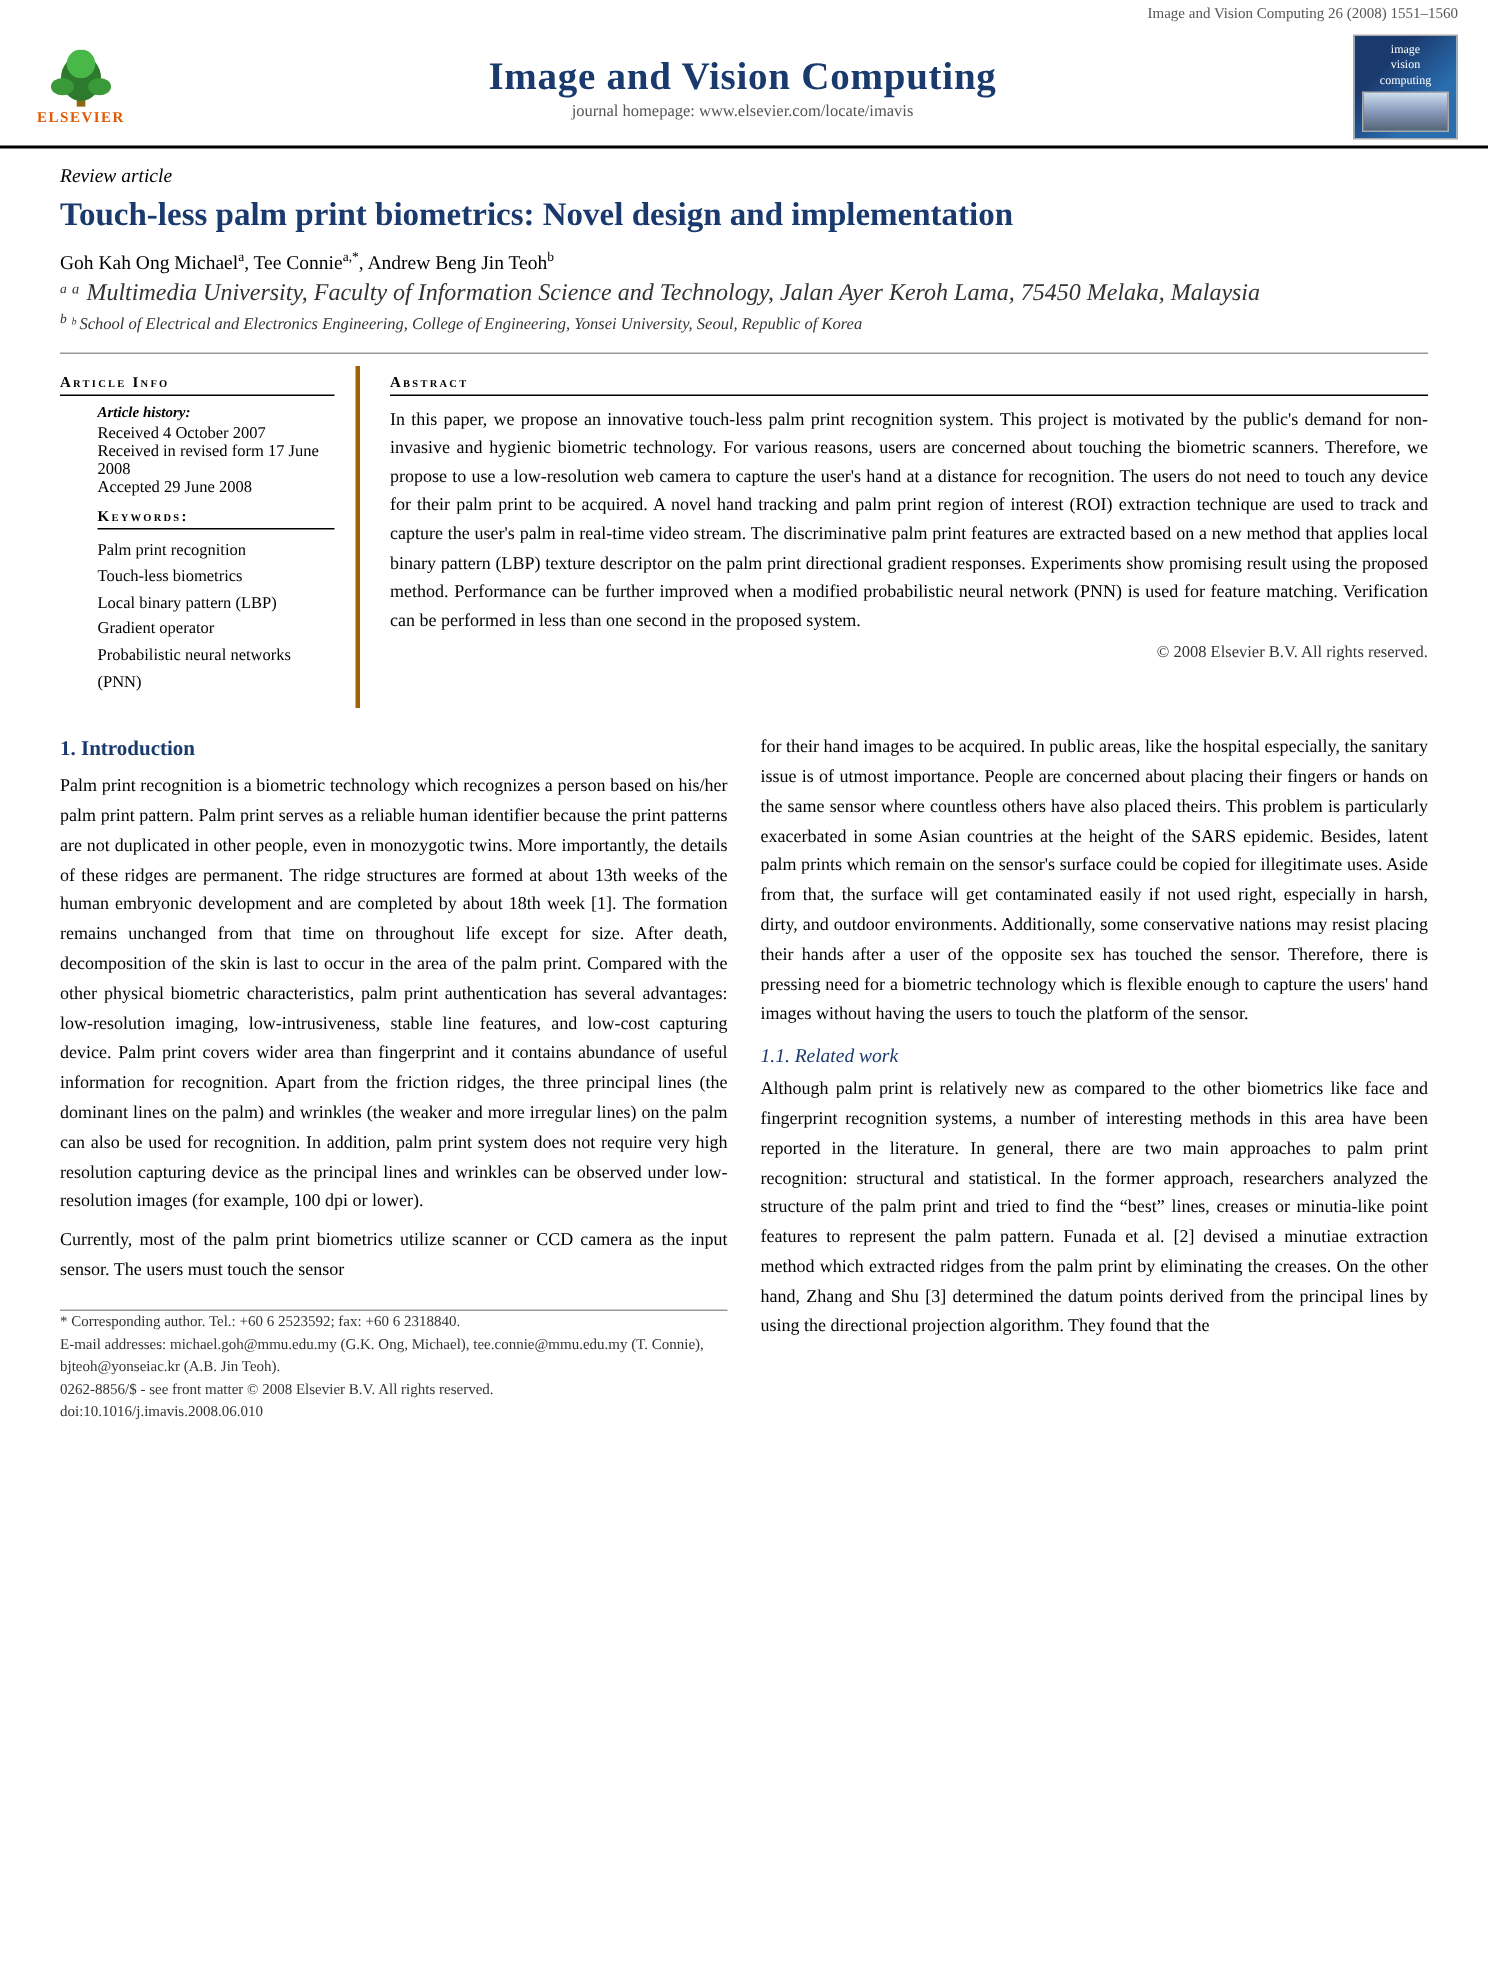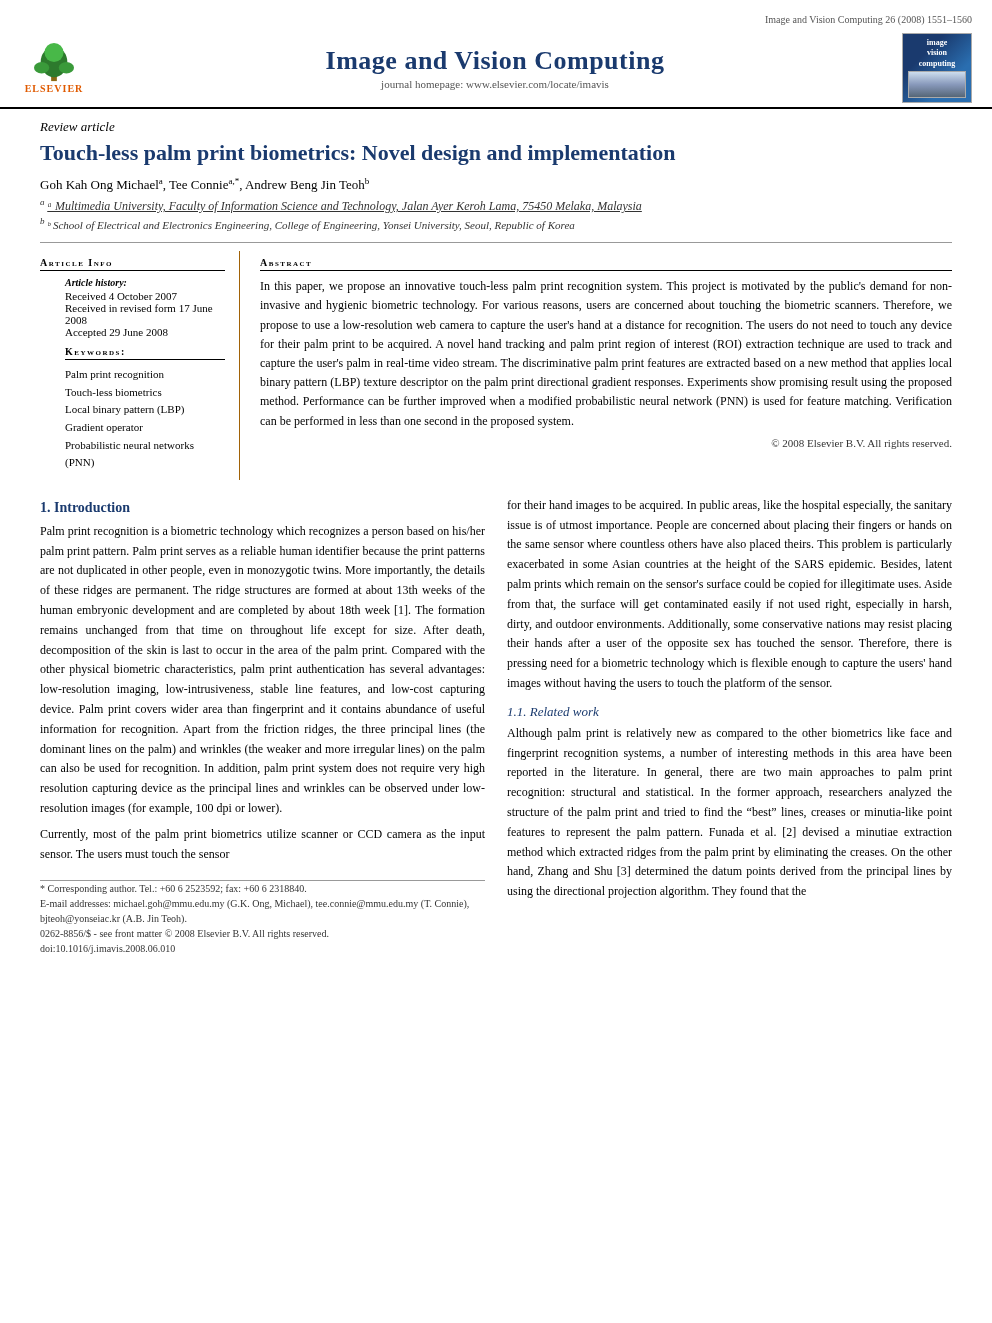--- a/index.html
+++ b/index.html
@@ -104,21 +104,21 @@
     .two-col {
       display: flex;
       gap: 20px;
       margin-top: 12px;
       border-top: 1px solid #999;
       padding-top: 8px;
     }
     .col-left {
       width: 200px;
       flex-shrink: 0;
-      border-right: 1px solid #a16207;
+      border-right: 3px solid #a16207;
       padding-right: 14px;
     }
     .col-right {
       flex: 1;
     }
 
     .section-header {
       font-size: 10px;
       font-variant: small-caps;
       letter-spacing: 1.5px;
@@ -188,21 +188,21 @@
       padding-top: 0;
       font-size: 10px;
       line-height: 1.5;
       color: #333;
     }
 
     .top-ref {
       font-size: 10px;
       color: #555;
       text-align: right;
-      padding: 14px 20px 2px 0;
+      padding: 4px 20px 2px 0;
     }
 
     sup { font-size: 9px; }
   </style>
 </head>
 <body>
 
 <div class="top-ref">
   <span>Image and Vision Computing 26 (2008) 1551–1560</span>
 </div>
@@ -220,37 +220,37 @@
     </svg>
     <span class="elsevier-text">ELSEVIER</span>
   </div>
 
   <div class="journal-header-center">
     <div class="journal-title-main">Image and Vision Computing</div>
     <div class="journal-homepage">journal homepage: www.elsevier.com/locate/imavis</div>
   </div>
 
   <div class="journal-thumb">
-    <span style="font-size:8px;font-weight:bold;color:#fff;text-align:center;line-height:1.3;">image<br>vision<br>computing</span>
+    <span style="font-size:8px;font-weight:normal;color:#fff;text-align:center;line-height:1.3;">image<br>vision<br>computing</span>
     <div style="width:58px;height:38px;background:linear-gradient(180deg,#cde 0%,#89b 50%,#567 100%);margin-top:2px;border:1px solid #aaa;"></div>
   </div>
 </div>
 
 <div class="article-body">
 
   <div class="review-article-label">Review article</div>
 
   <div class="article-title">Touch-less palm print biometrics: Novel design and implementation</div>
 
   <div class="authors">
     Goh Kah Ong Michael<sup>a</sup>, Tee Connie<sup>a,*</sup>, Andrew Beng Jin Teoh<sup>b</sup>
   </div>
 
   <div class="affiliation">
-    <sup>a</sup> <span style="font-size:12px;text-decoration:underline;">ᵃ Multimedia University, Faculty of Information Science and Technology, Jalan Ayer Keroh Lama, 75450 Melaka, Malaysia</span>
+    <sup>a</sup> <span style="font-size:16px;">ᵃ Multimedia University, Faculty of Information Science and Technology, Jalan Ayer Keroh Lama, 75450 Melaka, Malaysia</span>
   </div>
   <div class="affiliation">
     <sup>b</sup> <span style="font-size:11px;">ᵇ School of Electrical and Electronics Engineering, College of Engineering, Yonsei University, Seoul, Republic of Korea</span>
   </div>
 
   <div class="two-col">
 
     <div class="col-left">
       <div class="section-header">Article Info</div>
 

